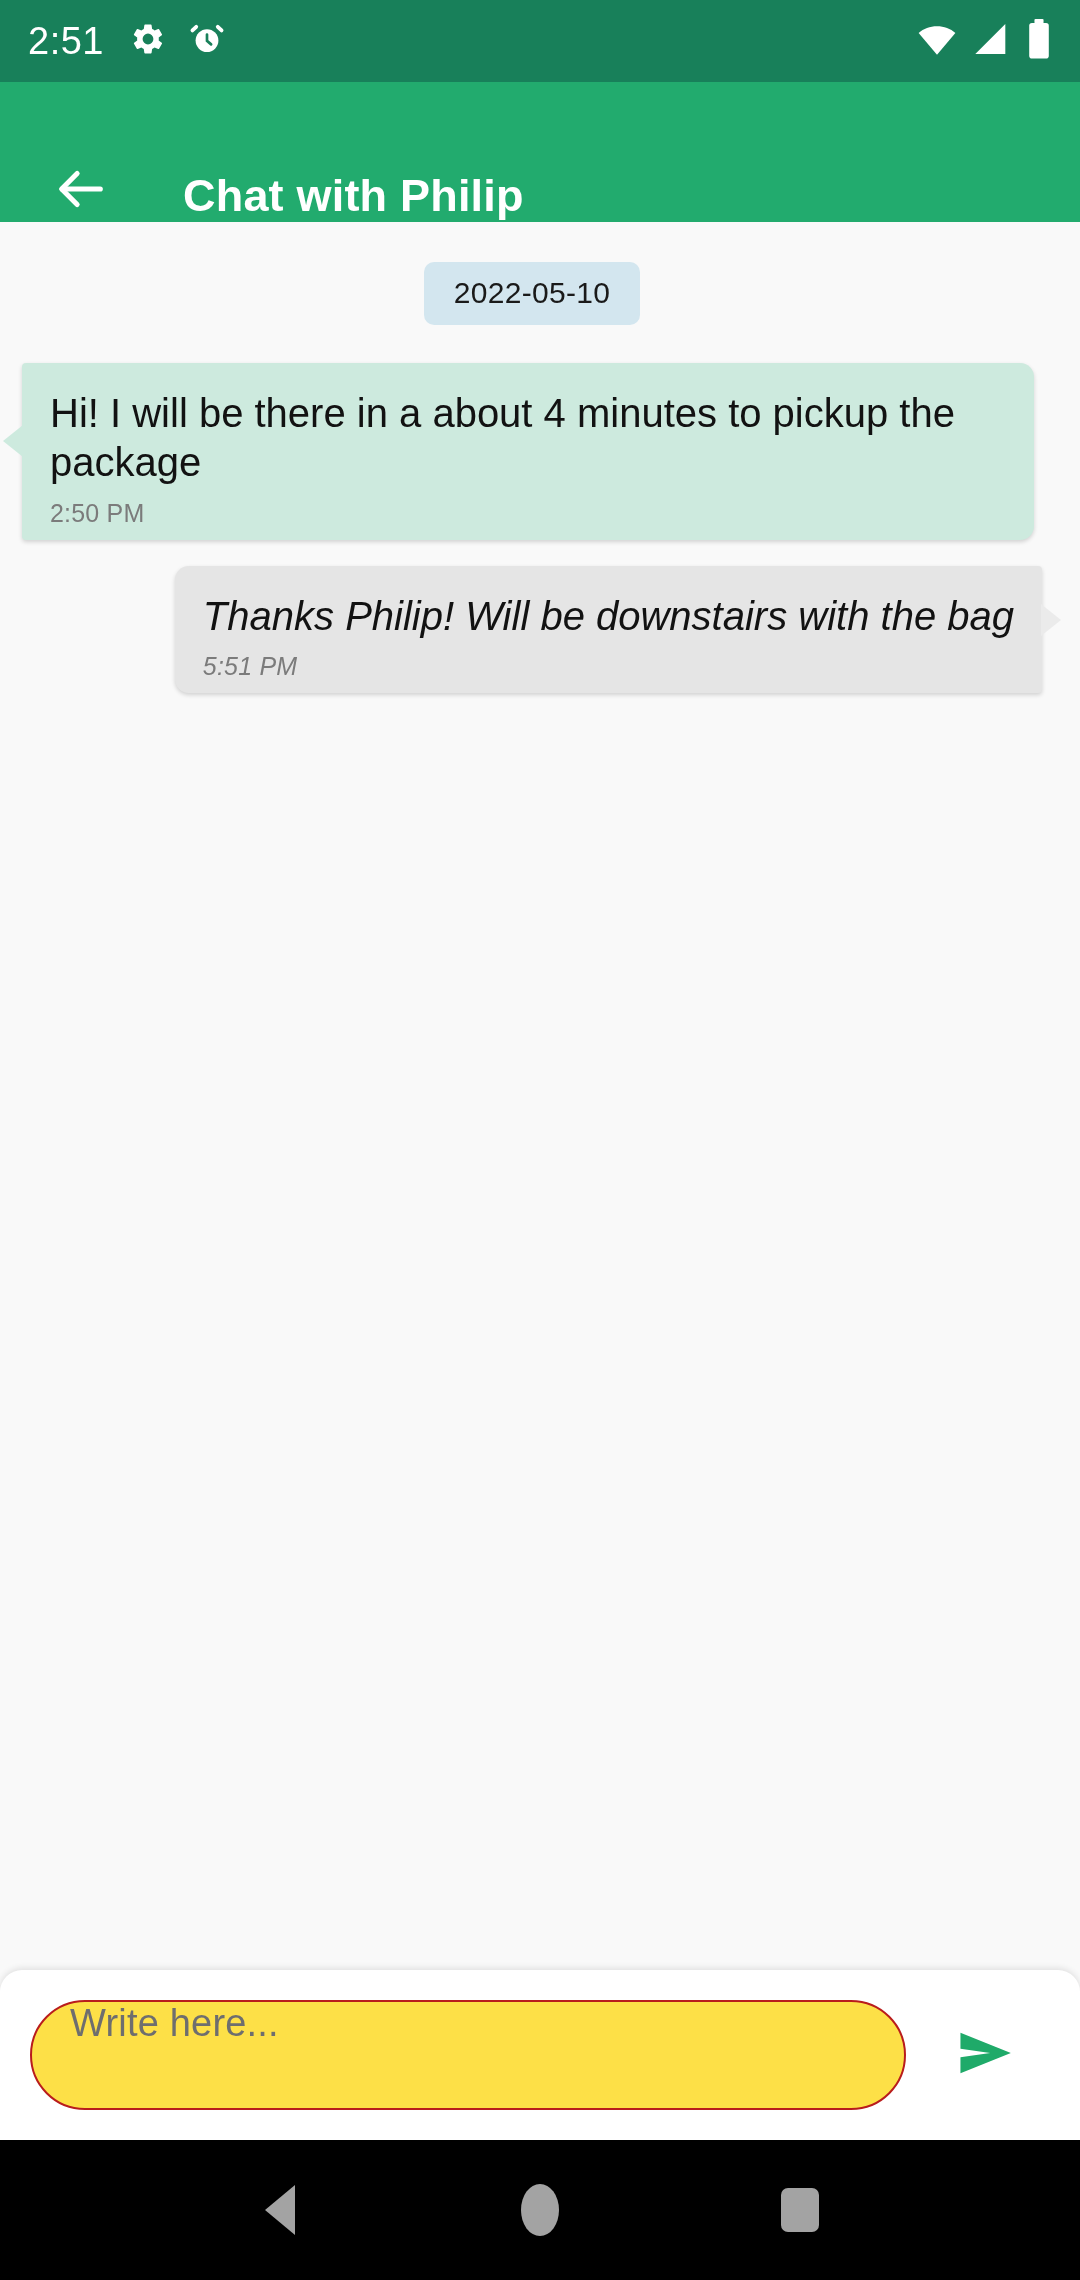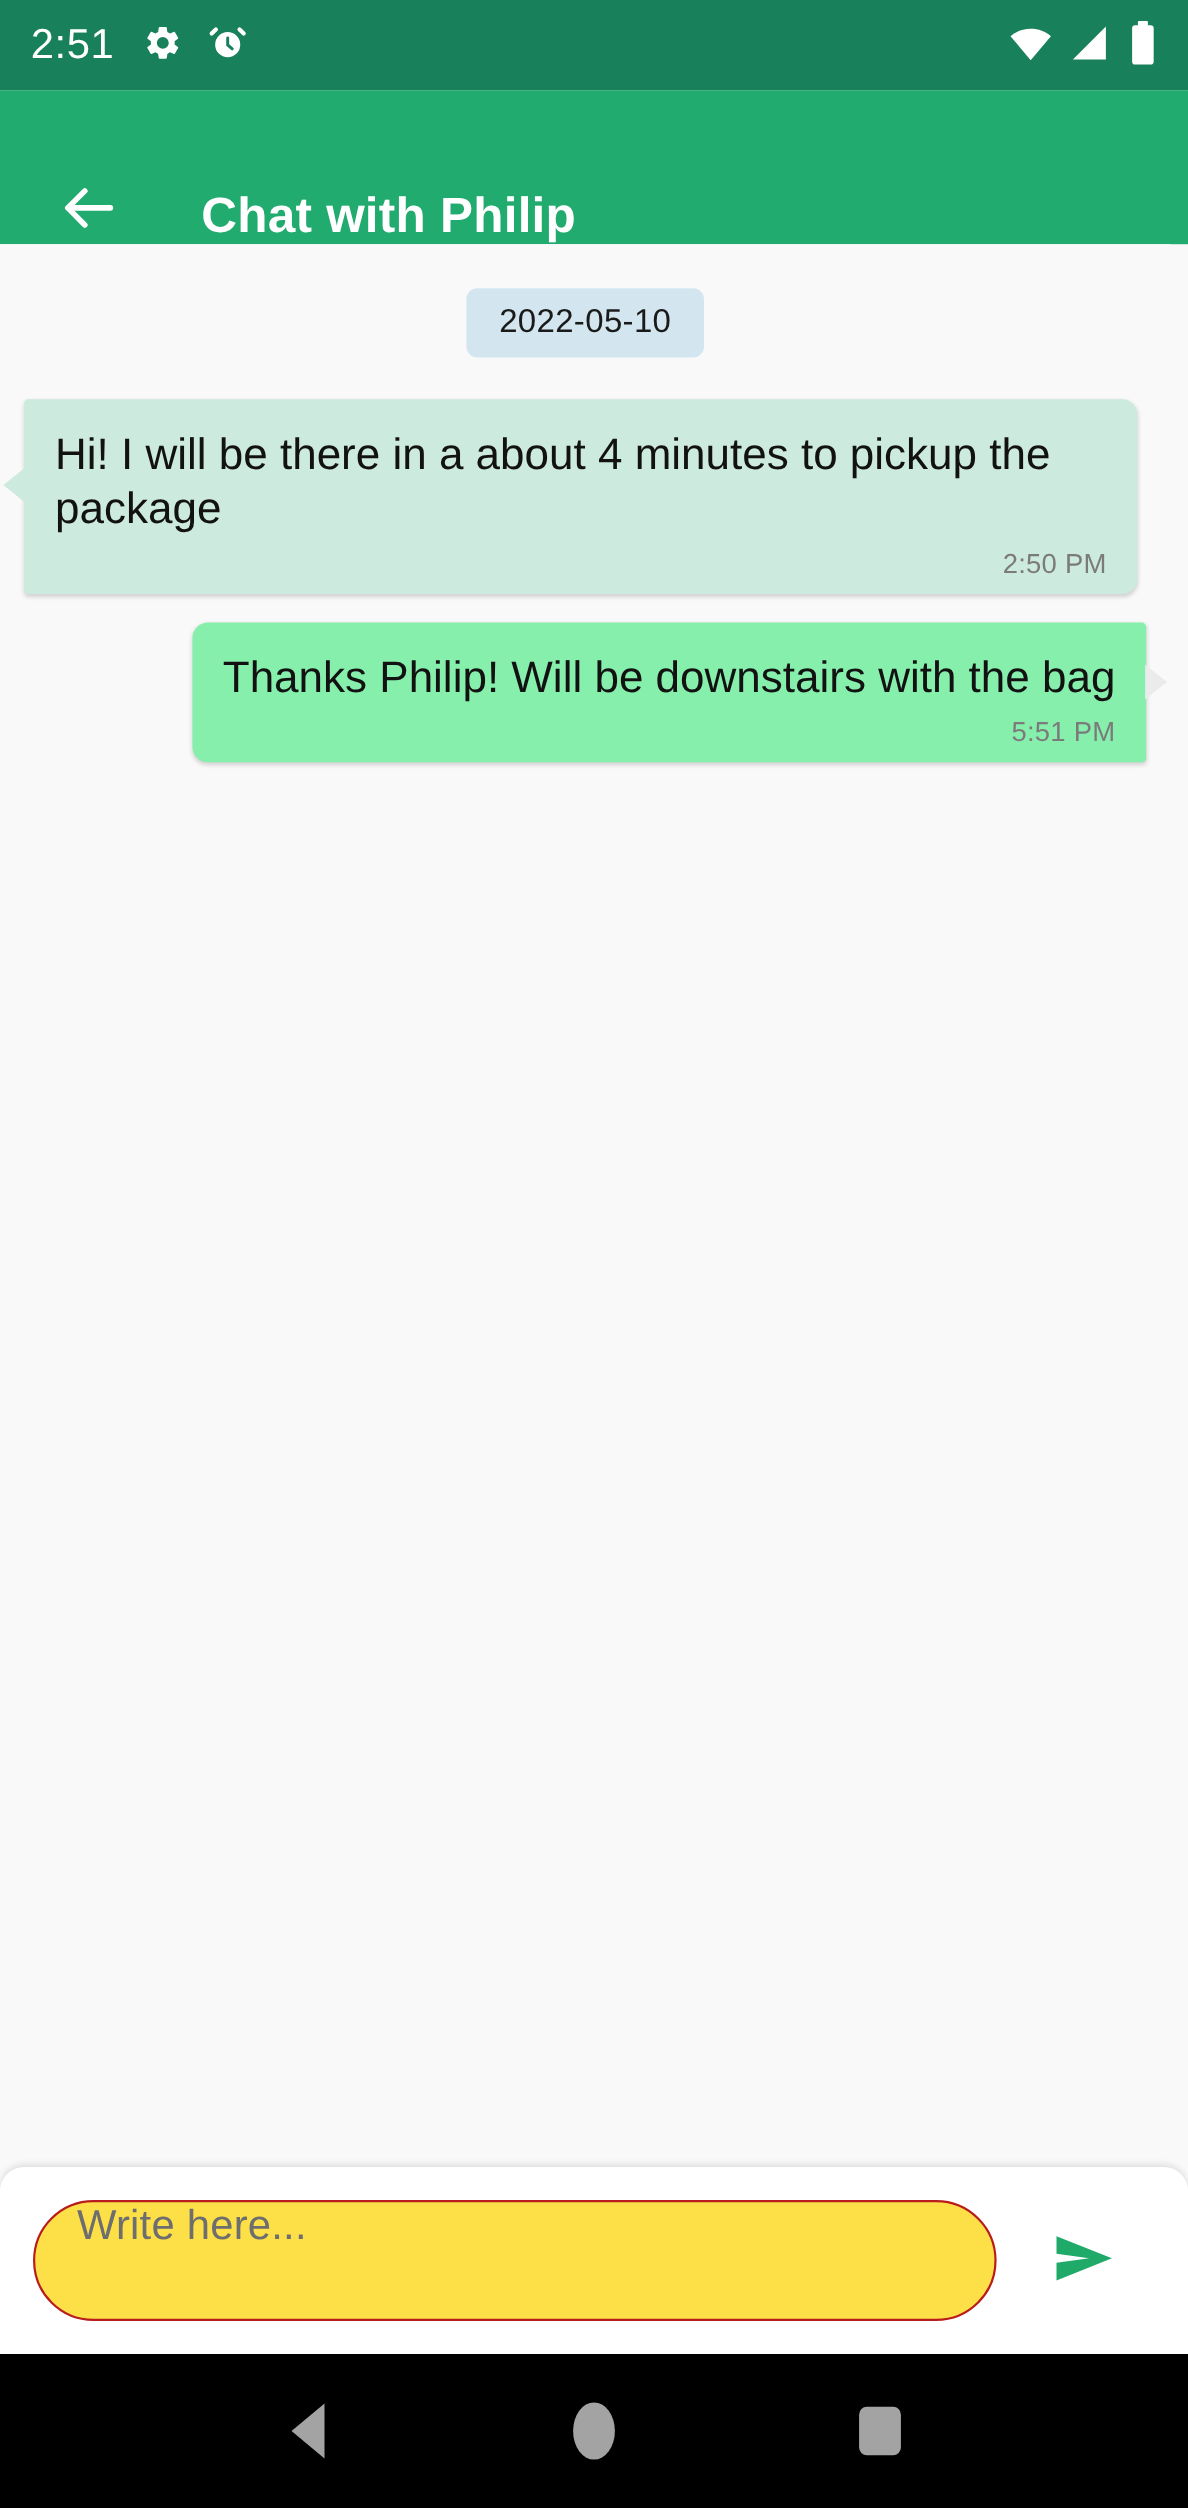--- a/index.html
+++ b/index.html
@@ -113,22 +113,23 @@
     border-radius: 14px;
     padding: 26px 28px 12px 28px;
     box-shadow: 0 2px 4px rgba(0,0,0,0.16);
     max-width: 1012px;
   }
   .bubble.incoming {
     background: #cdeade;
     border-radius: 4px 14px 14px 4px;
   }
   .bubble.outgoing {
-    background: #86efac;
+    background: #e5e5e5;
     border-radius: 14px 4px 4px 14px;
+    font-style: italic;
   }
   
   .bubble.incoming::before {
     content: "";
     position: absolute;
     left: -19px;
     top: 62px;
     width: 0; height: 0;
     border-top: 16px solid transparent;
     border-bottom: 16px solid transparent;
@@ -147,21 +148,20 @@
 
   .bubble-text {
     font-size: 40px;
     line-height: 1.22;
     color: #121212;
     white-space: pre-wrap;
   }
   .bubble-time {
     font-size: 25px;
     color: #7b7b7b;
-    text-align: right;
     margin-top: 12px;
     letter-spacing: 0.2px;
   }
 
   
   .input-bar {
     position: absolute;
     top: 1970px; left: 0;
     width: 1080px;
     height: 170px;

